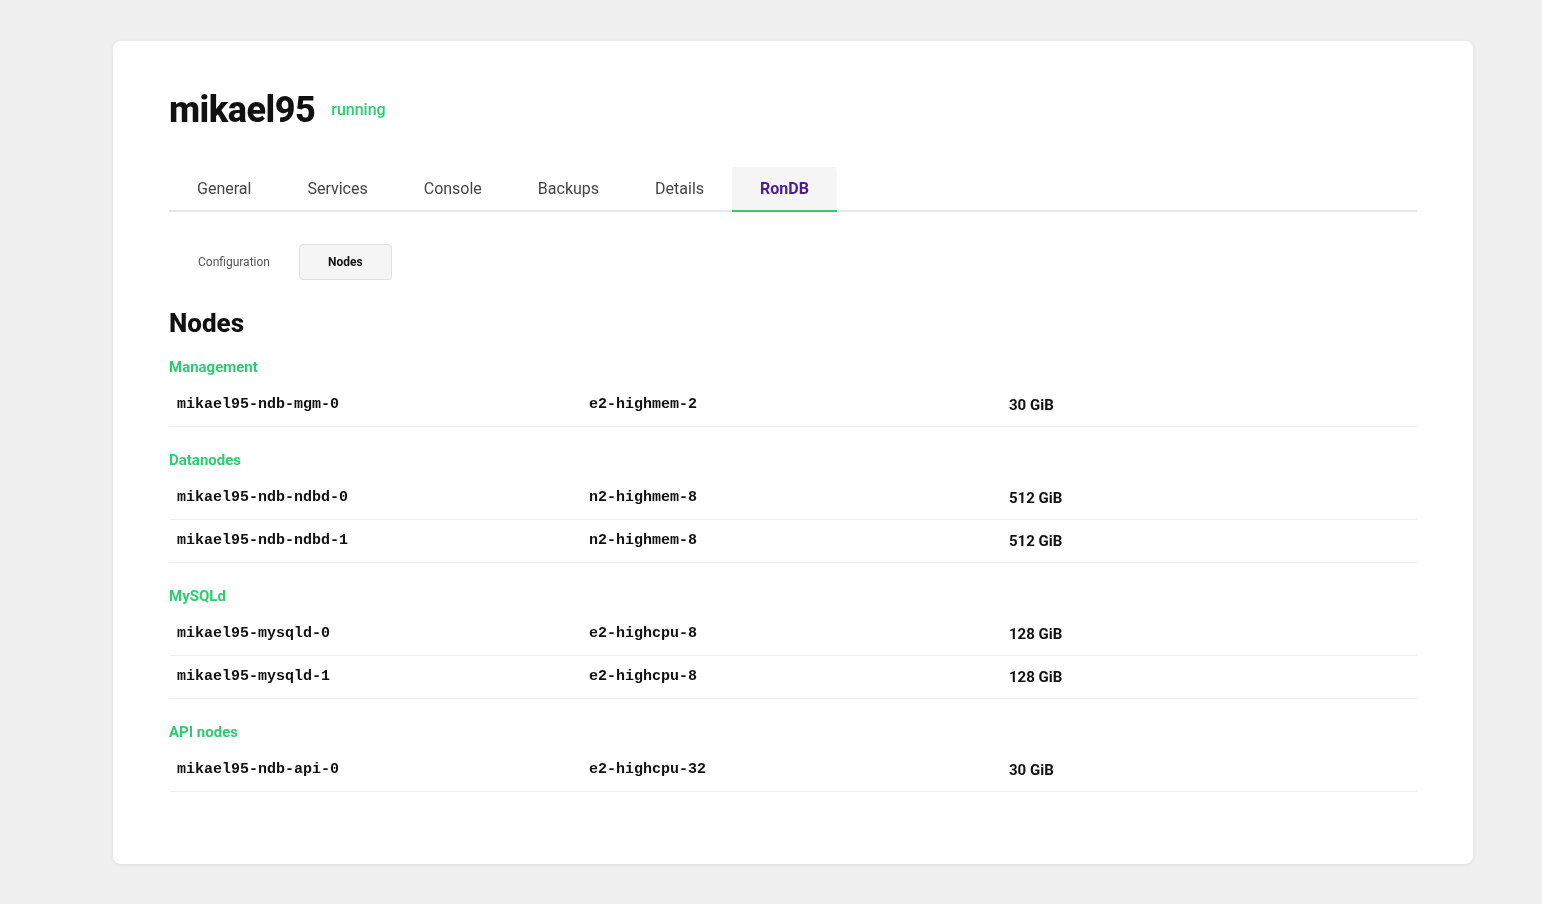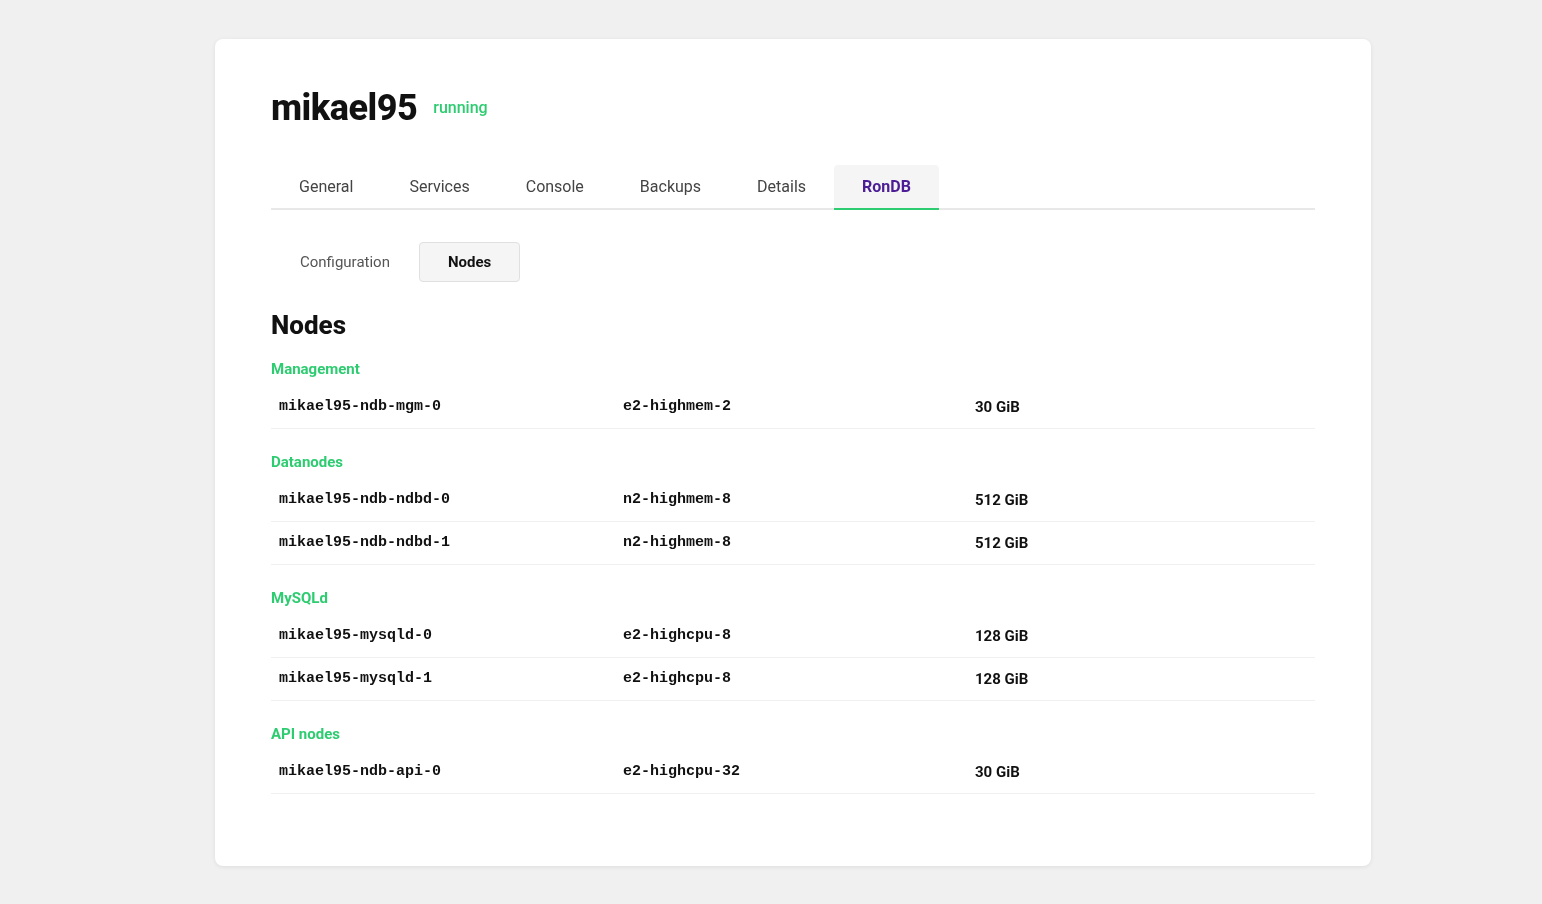--- a/index.html
+++ b/index.html
@@ -14,21 +14,21 @@
       display: flex;
       justify-content: center;
       align-items: center;
       min-height: 100vh;
       padding: 20px;
     }
 
     .main-card {
       background: #ffffff;
       border-radius: 8px;
-      width: 1156px;
+      width: 1360px;
       min-height: 820px;
       padding: 48px 56px;
       box-shadow: 0 1px 4px rgba(0,0,0,0.08);
       margin-left: 44px;
     }
 
     .header-row {
       display: flex;
       align-items: center;
       gap: 16px;
@@ -121,21 +121,21 @@
     }
 
     .sub-tabs-row {
       display: flex;
       gap: 0;
       margin-bottom: 28px;
     }
 
     .sub-tab {
       padding: 10px 28px;
-      font-size: 15px;
+      font-size: 12px;
       color: #555;
       cursor: pointer;
       border-radius: 4px;
       border: 1px solid transparent;
       text-align: center;
     }
 
     .sub-tab.active {
       font-weight: 700;
       color: #111;

